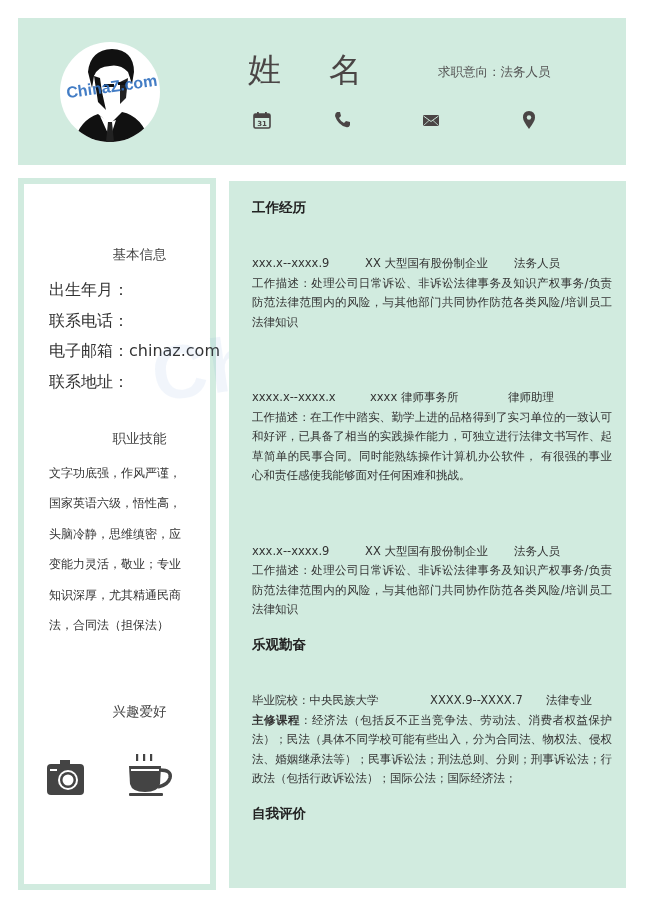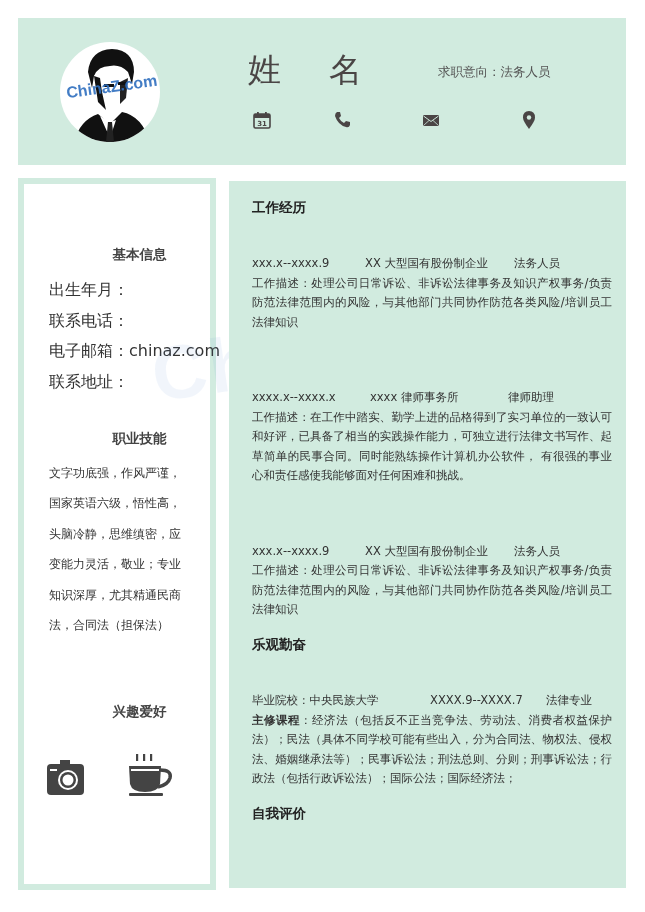--- a/index.html
+++ b/index.html
@@ -25,21 +25,21 @@
       position: absolute; left: 420px; top: 46px; font-size: 12.5px; color: #555555; white-space: nowrap;
     }
     .hicon { position: absolute; top: 92px; width: 20px; height: 20px; }
 
     .left-panel {
       position: absolute; left: 18px; top: 178px; width: 198px; height: 712px;
       border: 6px solid #d1ebdf; background: #ffffff;
     }
     .lp-title {
       position: absolute; left: 0; width: 186px; text-align: center;
-      font-size: 13.5px; font-weight: bold; color: #444444; padding-left: 45px;
+      font-size: 13.5px; font-weight: normal; color: #444444; padding-left: 45px;
     }
     .lp-line {
       position: absolute; left: 25px; font-size: 16px; color: #333333; white-space: nowrap;
     }
     .skills {
       position: absolute; left: 25px; top: 274px; width: 140px; font-size: 12px;
       line-height: 30.4px; color: #333333;
     }
     .hobby-icon { position: absolute; }
 

